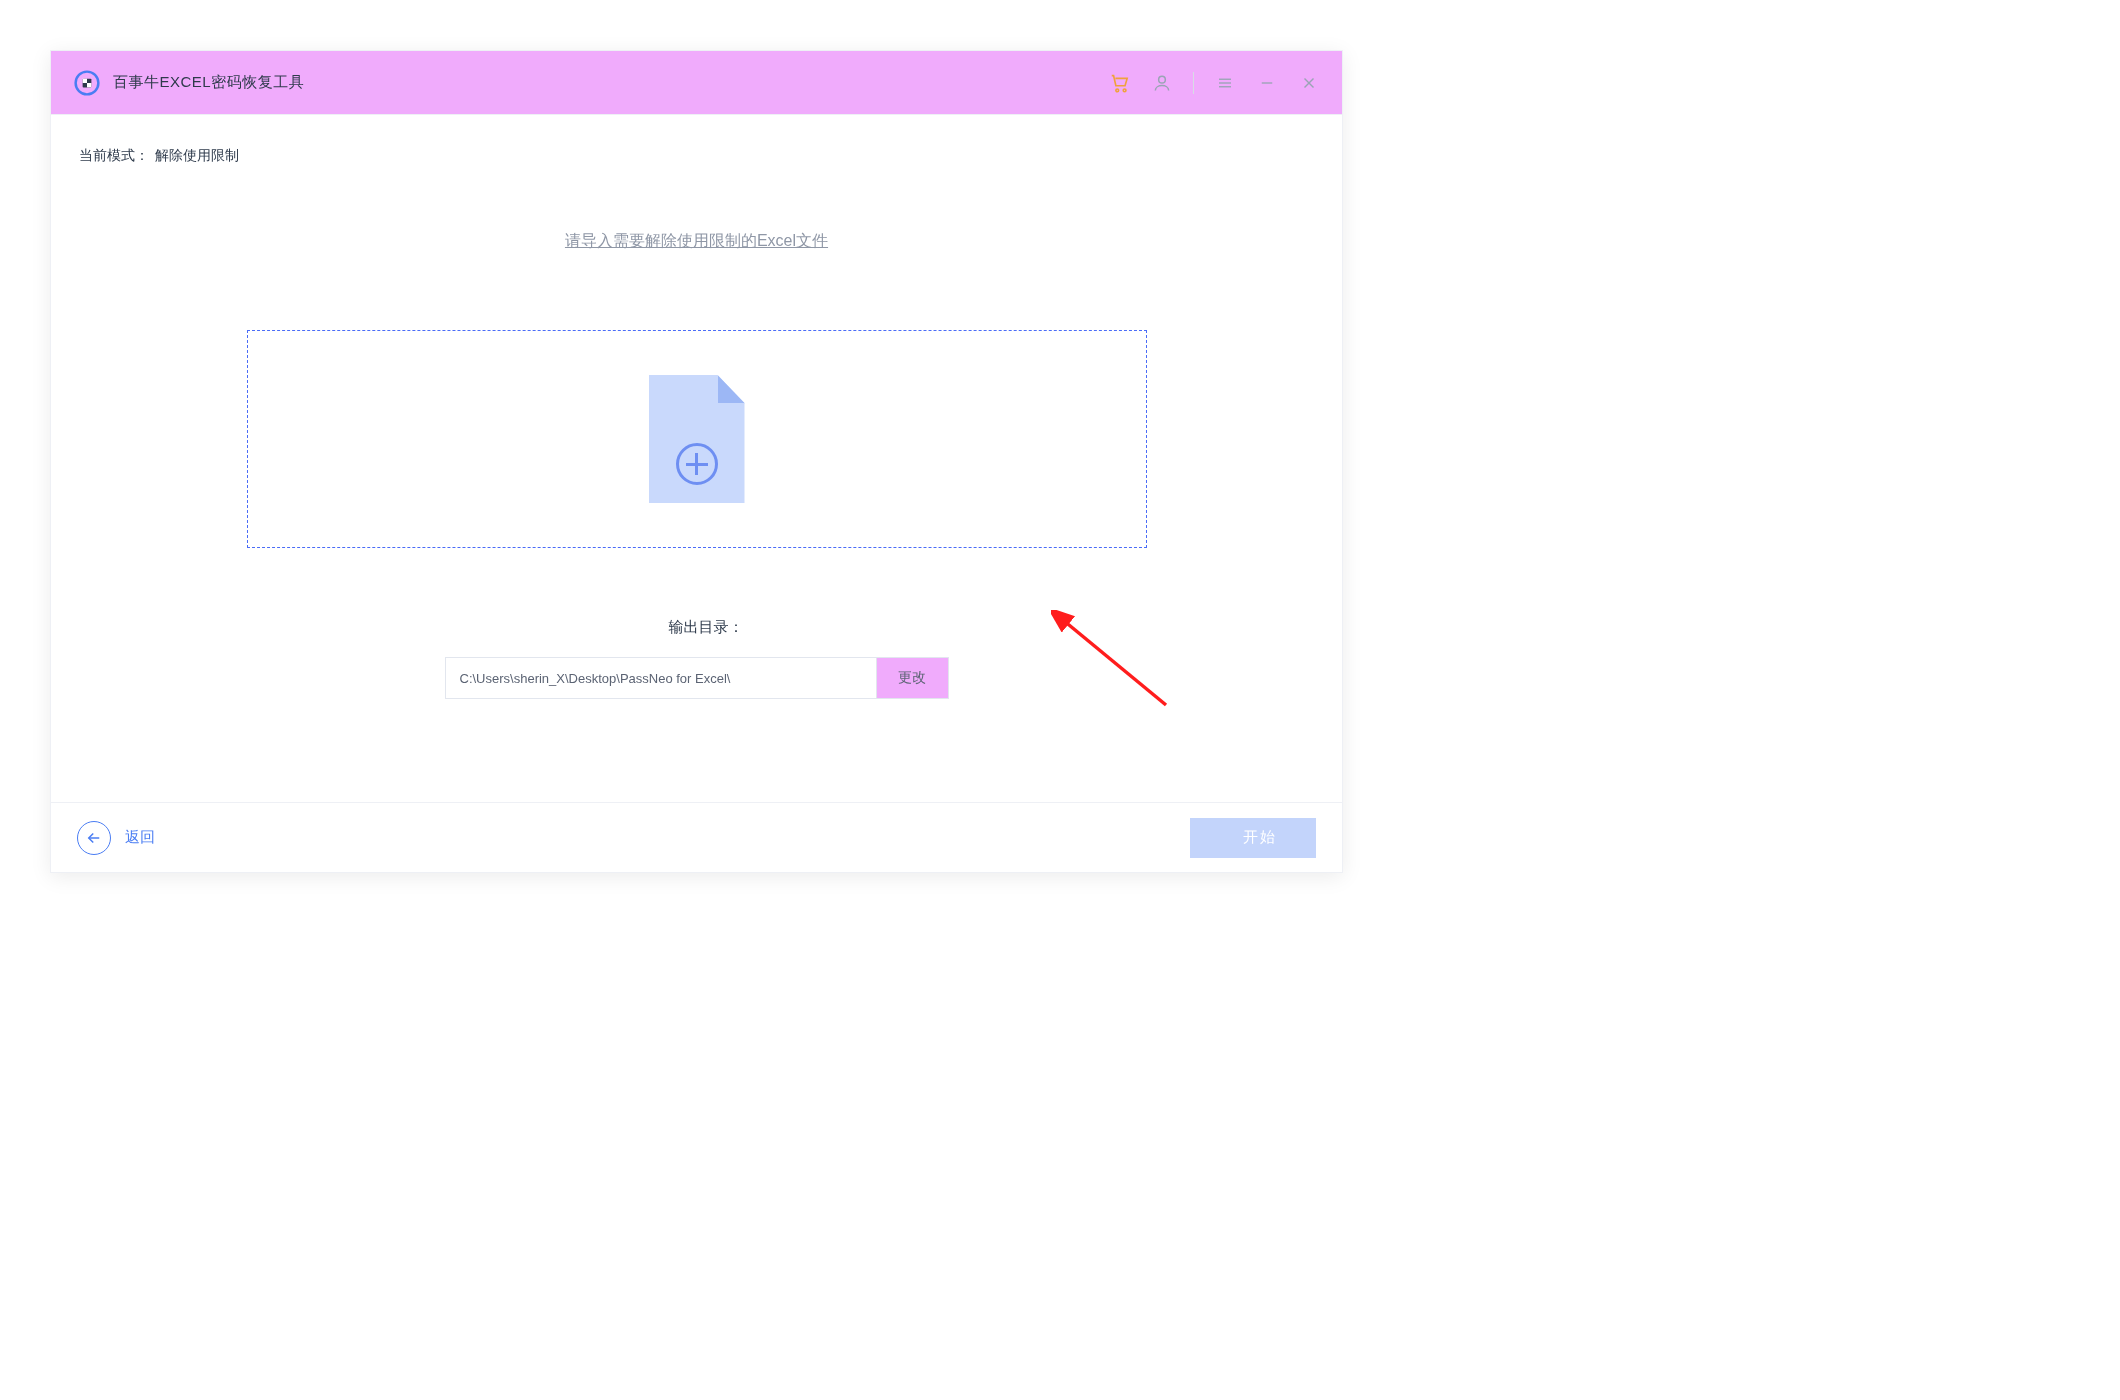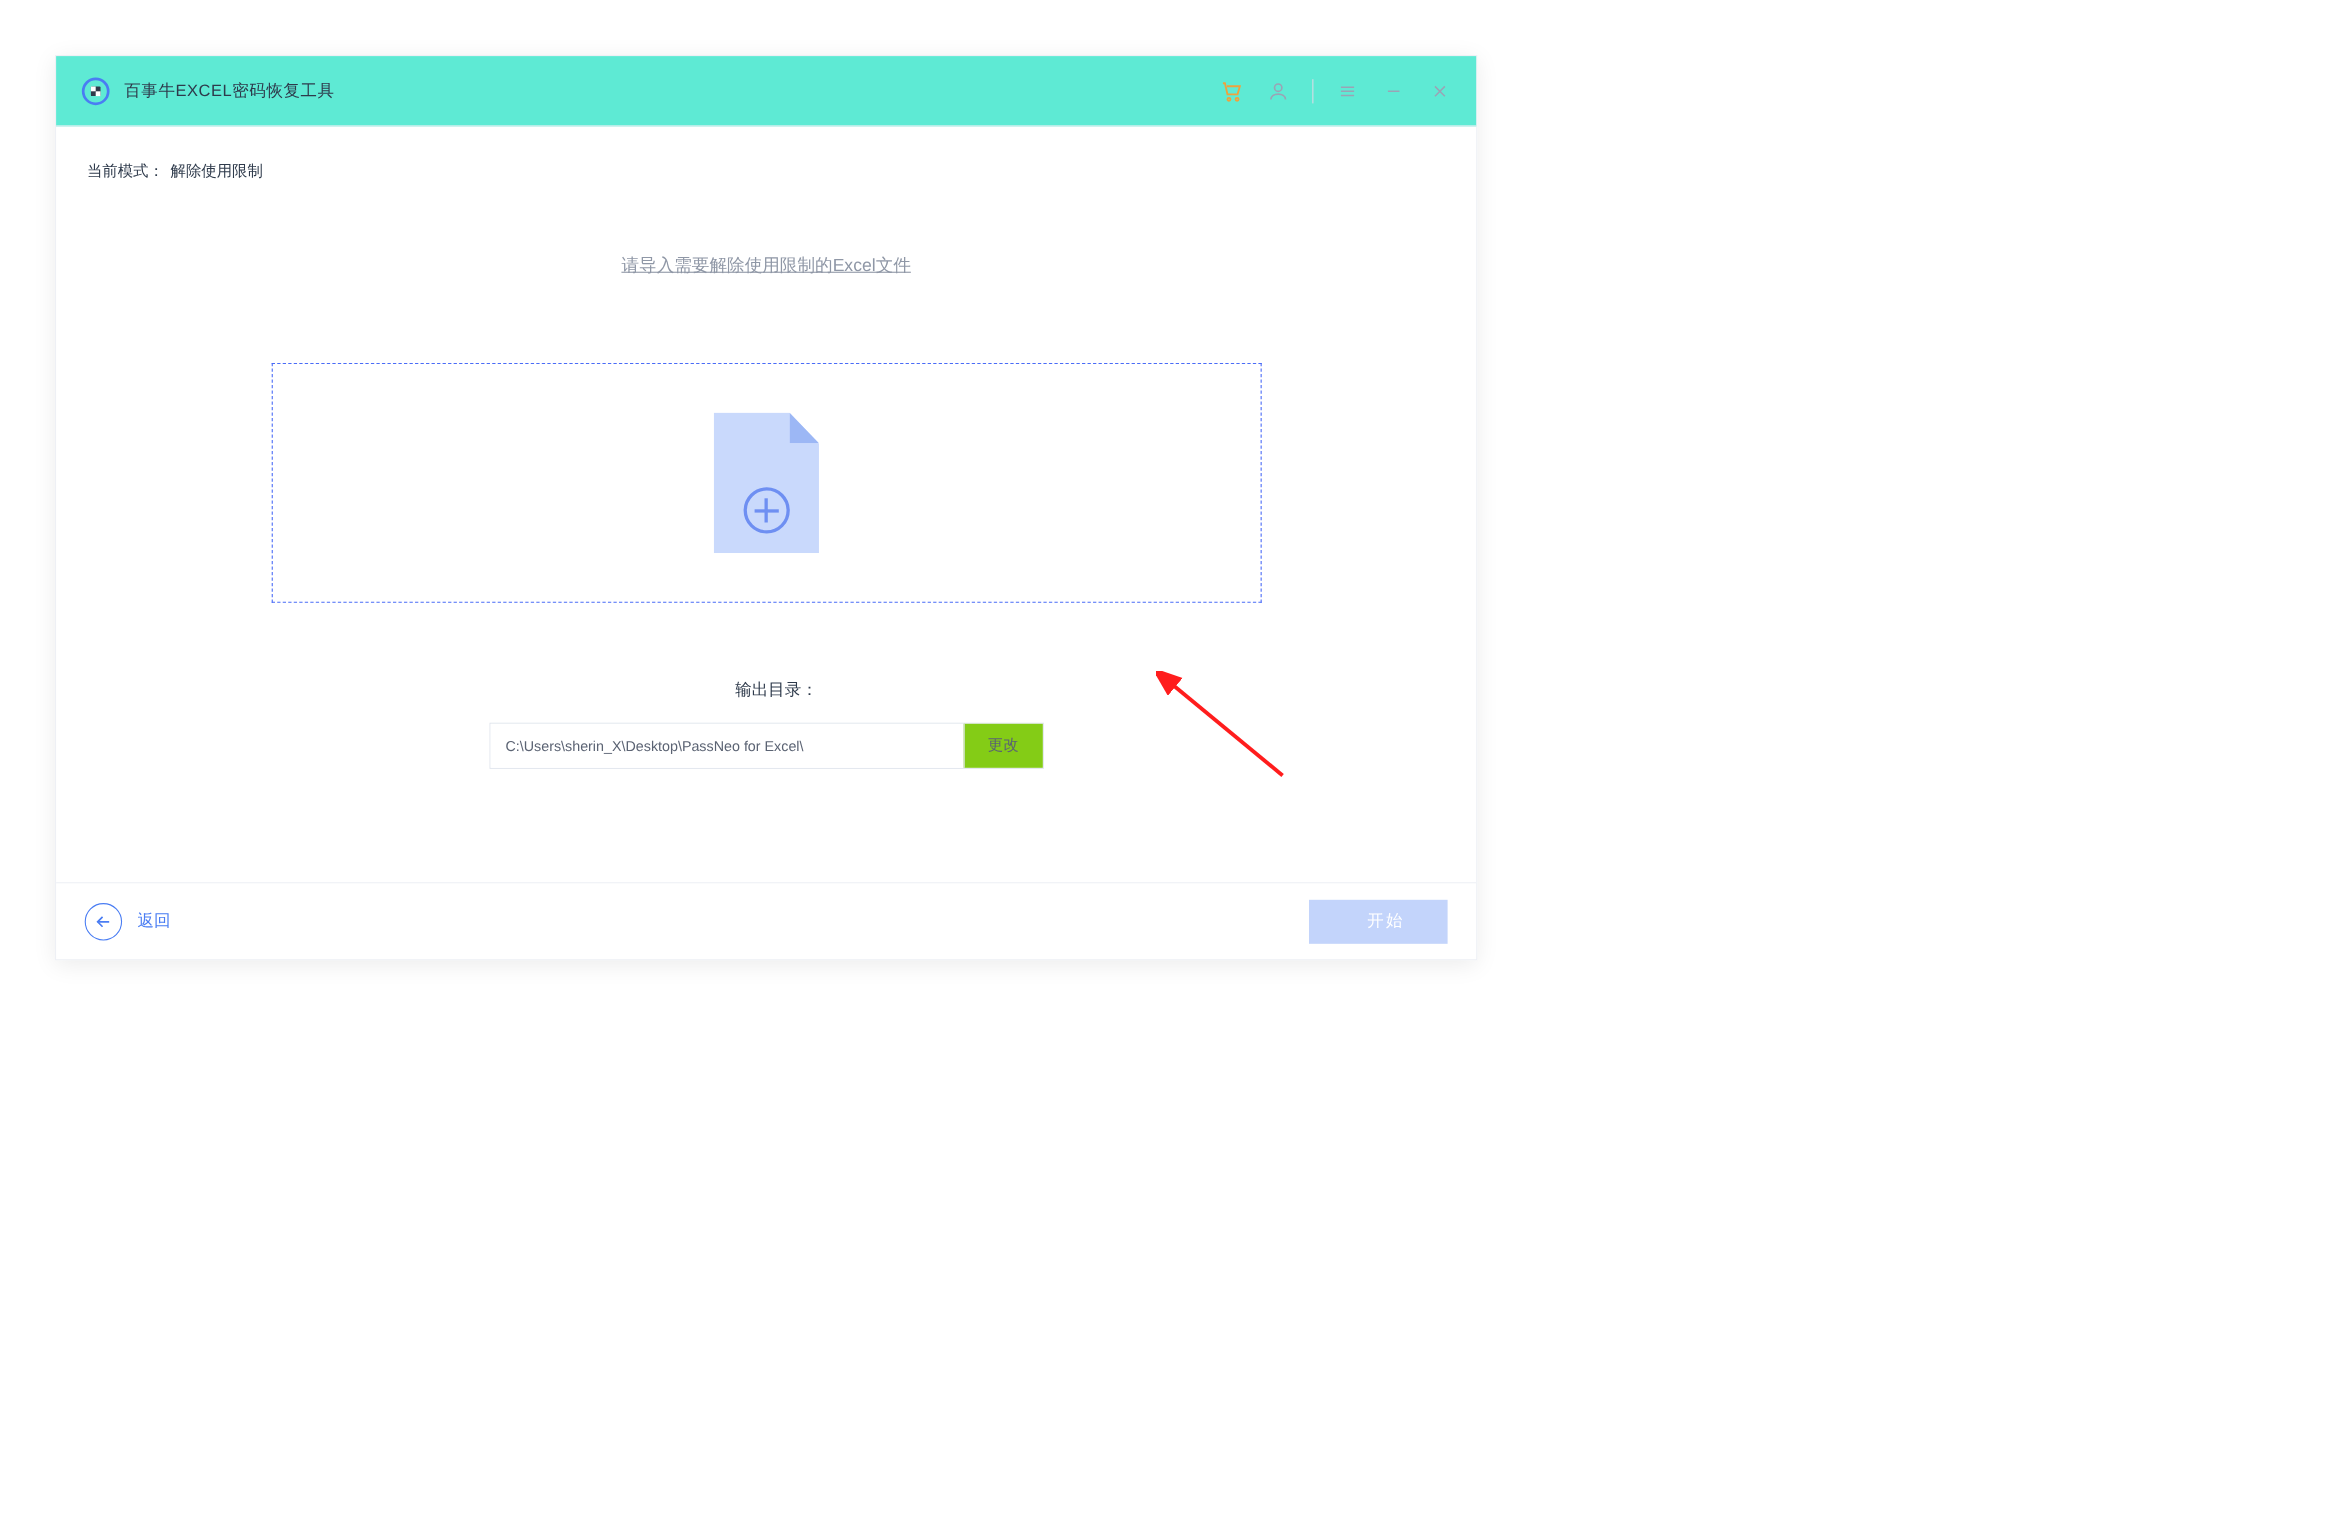--- a/index.html
+++ b/index.html
@@ -16,21 +16,21 @@
       height: 823px;
       background: #ffffff;
       box-shadow: 0 4px 20px rgba(0,0,0,0.08);
       border: 1px solid #eef0f5;
       display: flex;
       flex-direction: column;
       position: relative;
     }
     .titlebar {
       height: 64px;
-      background: #5eead4;
+      background: #f0abfc;
       border-bottom: 1px solid #eef0f5;
       display: flex;
       align-items: center;
       padding: 0 22px;
       justify-content: space-between;
     }
     .titlebar-left {
       display: flex;
       align-items: center;
       gap: 12px;
@@ -170,21 +170,21 @@
       font-size: 13px;
       color: #5b6373;
       outline: none;
       font-family: inherit;
     }
     .change-btn {
       width: 72px;
       height: 40px;
       border: none;
       border-left: 1px solid #e2e6ee;
-      background: #84cc16;
+      background: #f0abfc;
       color: #5b6373;
       font-size: 14px;
       cursor: pointer;
       font-family: inherit;
     }
     .footer {
       height: 70px;
       border-top: 1px solid #eef0f5;
       display: flex;
       align-items: center;

